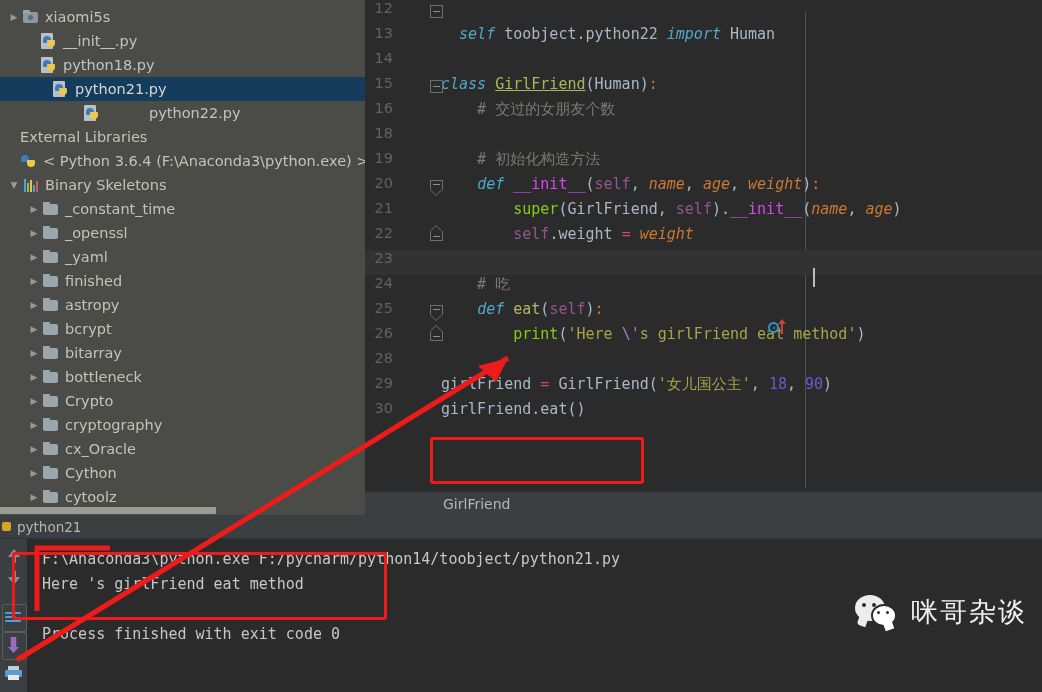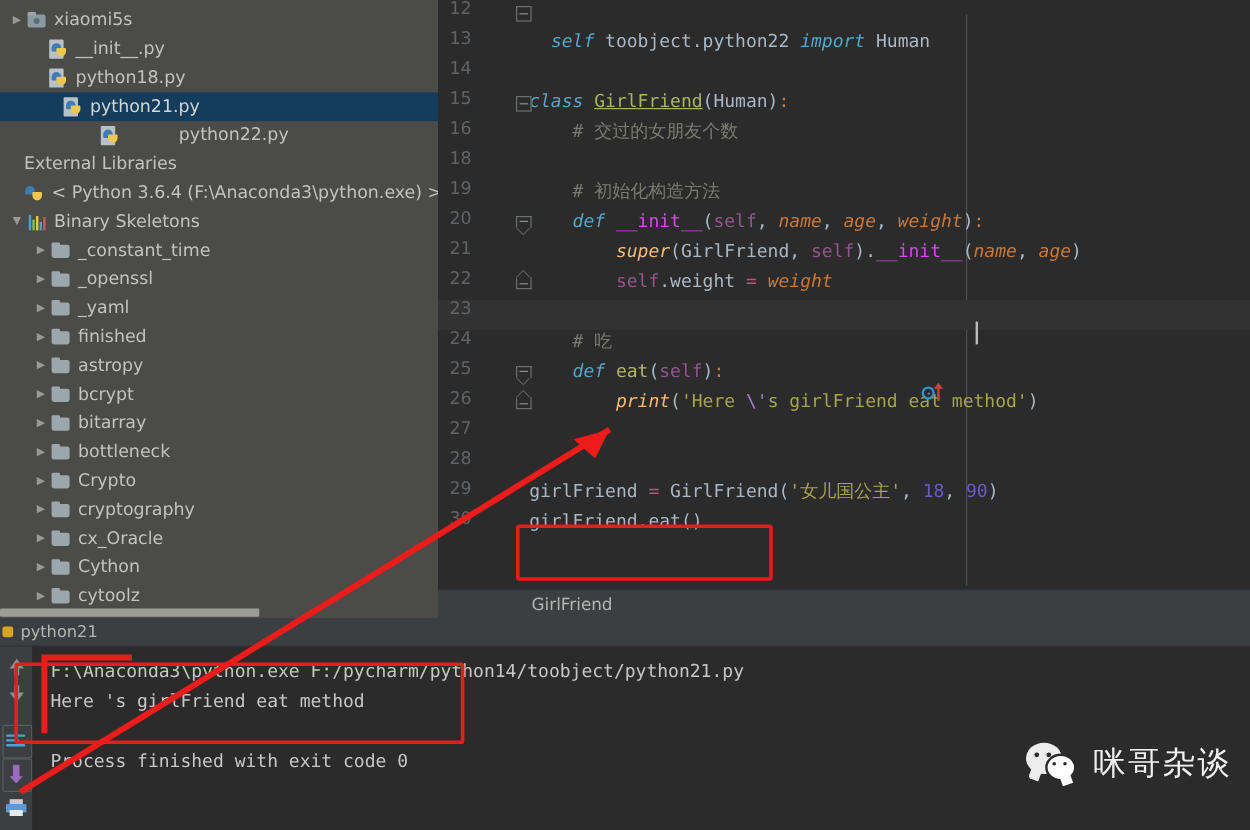--- a/index.html
+++ b/index.html
@@ -240,21 +240,21 @@
   #caret {
     position: absolute;
     left: 448px; top: 268px;
     width: 2px; height: 19px;
     background: #bbbbbb;
   }
   .kw-it     { color: #4fa8c9; font-style: italic; }
   .cls-name  { color: #a9b65a; text-decoration: underline; }
   .fn-def    { color: #b5b56a; }
   .fn-magic  { color: #d946ef; }
-  .fn-call   { color: #fdba74; font-style: italic; }
+  .fn-call   { color: #84cc16; }
   .selfk     { color: #94558d; }
   .param-it  { color: #cc7832; font-style: italic; }
   .num       { color: #6a5acd; }
   .op        { color: #d4477f; }
   .str       { color: #a5a54a; }
   .esc       { color: #b07ad0; }
   .comment   { color: #7a7a72; }
   .colon     { color: #cc7832; }
   .plain     { color: #a9b7c6; }
 
@@ -373,21 +373,21 @@
   #red-rect-console { left: 12px; top: 552px; width: 375px; height: 68px; }
 
   #red-arrow-svg {
     position: absolute; left: 0; top: 0;
     width: 1042px; height: 692px;
     pointer-events: none;
   }
 
   
   #watermark {
-    position: absolute; left: 855px; top: 618px;
+    position: absolute; left: 855px; top: 594px;
     display: flex; align-items: center; gap: 10px;
   }
   #wechat-logo { position: relative; width: 46px; height: 34px; }
   #wechat-logo .bubble-big {
     position: absolute; left: 0; top: 0;
     width: 30px; height: 26px;
     background: #ededed; border-radius: 50%;
   }
   #wechat-logo .bubble-big::after {
     content: ""; position: absolute; left: 3px; bottom: -5px;
@@ -571,21 +571,20 @@
         <div class="code-row"><span class="lineno">16</span><span class="gutter"></span><span class="codetext"><span class="comment">    # 交过的女朋友个数</span></span></div>
         <div class="code-row"><span class="lineno">18</span><span class="gutter"></span><span class="codetext"></span></div>
         <div class="code-row"><span class="lineno">19</span><span class="gutter"></span><span class="codetext"><span class="comment">    # 初始化构造方法</span></span></div>
         <div class="code-row"><span class="lineno">20</span><span class="gutter"><span class="fold-arrow-down" style="left: 31px;"><span class="bx"></span><span class="tip"></span><span class="dash"></span></span></span><span class="codetext"><span class="plain">    </span><span class="kw-it">def</span><span class="plain"> </span><span class="fn-magic">__init__</span><span class="plain">(</span><span class="selfk">self</span><span class="plain">, </span><span class="param-it">name</span><span class="plain">, </span><span class="param-it">age</span><span class="plain">, </span><span class="param-it">weight</span><span class="plain">)</span><span class="colon">:</span></span></div>
         <div class="code-row"><span class="lineno">21</span><span class="gutter"></span><span class="codetext"><span class="plain">        </span><span class="fn-call">super</span><span class="plain">(GirlFriend, </span><span class="selfk">self</span><span class="plain">).</span><span class="fn-magic">__init__</span><span class="plain">(</span><span class="param-it">name</span><span class="plain">, </span><span class="param-it">age</span><span class="plain">)</span></span></div>
         <div class="code-row"><span class="lineno">22</span><span class="gutter"><span class="fold-arrow-up" style="left: 31px;"><span class="bx"></span><span class="tip"></span><span class="dash"></span></span></span><span class="codetext"><span class="plain">        </span><span class="selfk">self</span><span class="plain">.weight </span><span class="op">=</span><span class="plain"> </span><span class="param-it">weight</span></span></div>
         <div class="code-row current"><span class="lineno">23</span><span class="gutter"></span><span class="codetext"></span></div>
         <div class="code-row"><span class="lineno">24</span><span class="gutter"></span><span class="codetext"><span class="comment">    # 吃</span></span></div>
         <div class="code-row"><span class="lineno">25</span><span class="gutter"><span class="fold-arrow-down" style="left: 31px;"><span class="bx"></span><span class="tip"></span><span class="dash"></span></span></span><span class="codetext"><span class="plain">    </span><span class="kw-it">def</span><span class="plain"> </span><span class="fn-def">eat</span><span class="plain">(</span><span class="selfk">self</span><span class="plain">)</span><span class="colon">:</span></span></div>
         <div class="code-row"><span class="lineno">26</span><span class="gutter"><span class="fold-arrow-up" style="left: 31px;"><span class="bx"></span><span class="tip"></span><span class="dash"></span></span></span><span class="codetext"><span class="plain">        </span><span class="fn-call">print</span><span class="plain">(</span><span class="str">'Here </span><span class="esc">\'</span><span class="str">s girlFriend eat method'</span><span class="plain">)</span></span></div>
-        <div class="code-row"><span class="lineno">27</span><span class="gutter"></span><span class="codetext"></span></div>
         <div class="code-row"><span class="lineno">28</span><span class="gutter"></span><span class="codetext"></span></div>
         <div class="code-row"><span class="lineno">29</span><span class="gutter"></span><span class="codetext"><span class="plain">girlFriend </span><span class="op">=</span><span class="plain"> GirlFriend(</span><span class="str">'女儿国公主'</span><span class="plain">, </span><span class="num">18</span><span class="plain">, </span><span class="num">90</span><span class="plain">)</span></span></div>
         <div class="code-row"><span class="lineno">30</span><span class="gutter"></span><span class="codetext"><span class="plain">girlFriend.eat()</span></span></div>
       </div>
     <div id="override-marker">
       <div class="circ"></div>
       <div class="arr"></div>
       <div class="arrhead"></div>
     </div>
     <div id="caret"></div>

